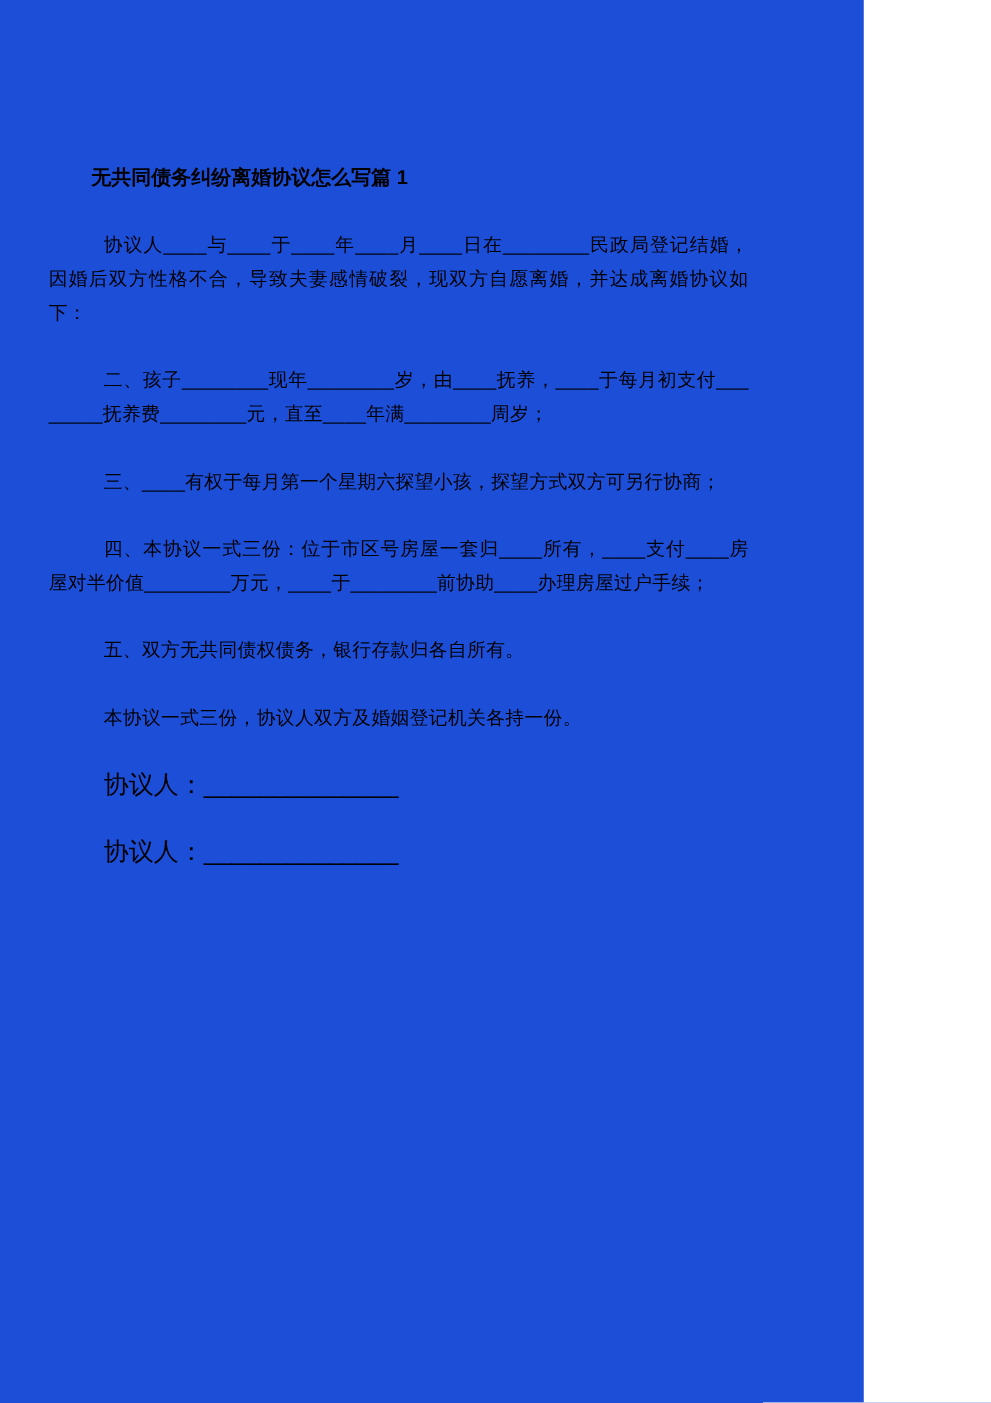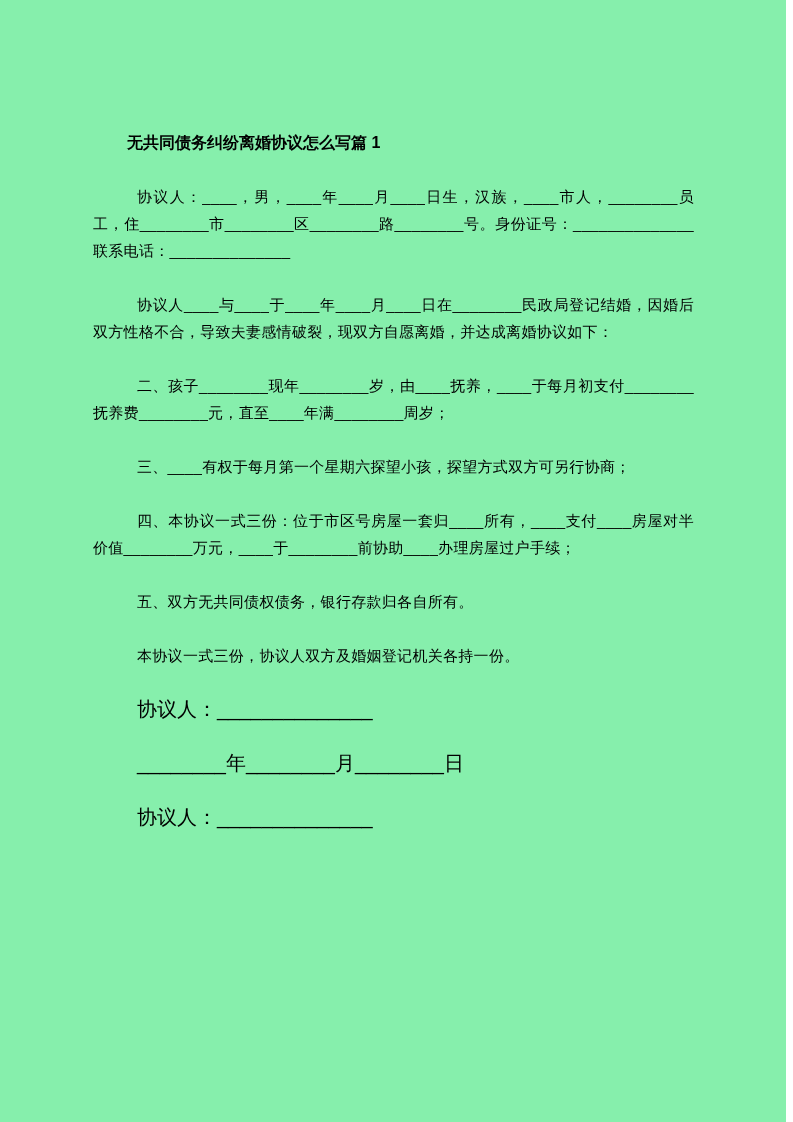--- a/index.html
+++ b/index.html
@@ -7,24 +7,24 @@
     padding: 0;
     background: #ffffff;
   }
   body {
     font-family: "Liberation Sans", "DejaVu Sans", sans-serif;
     color: #000000;
   }
   .page {
     position: relative;
     box-sizing: border-box;
-    width: 786px;
+    width: 691px;
     height: 1122px;
-    background: #86efac;
-    padding: 129px 92px 0 93px;
+    background: #1d4ed8;
+    padding: 129px 92px 0 39px;
     overflow: hidden;
   }
   .doc-title {
     font-size: 16px;
     font-weight: bold;
     line-height: 27px;
     margin: 0 0 27px 0;
     padding-left: 34px;
     white-space: nowrap;
   }
@@ -45,35 +45,33 @@
     white-space: nowrap;
   }
 </style>
 </head>
 <body>
 
 <div class="page">
 
   <h1 class="doc-title">无共同债务纠纷离婚协议怎么写篇 1</h1>
 
-  <p class="body-par">协议人：____，男，____年____月____日生，汉族，____市人，________员工，住________市________区________路________号。身份证号：______________联系电话：______________</p>
 
 
   <p class="body-par">协议人____与____于____年____月____日在________民政局登记结婚，因婚后双方性格不合，导致夫妻感情破裂，现双方自愿离婚，并达成离婚协议如下：</p>
 
 
   <p class="body-par">二、孩子________现年________岁，由____抚养，____于每月初支付________抚养费________元，直至____年满________周岁；</p>
 
   <p class="body-par">三、____有权于每月第一个星期六探望小孩，探望方式双方可另行协商；</p>
 
   <p class="body-par">四、本协议一式三份：位于市区号房屋一套归____所有，____支付____房屋对半价值________万元，____于________前协助____办理房屋过户手续；</p>
 
   <p class="body-par">五、双方无共同债权债务，银行存款归各自所有。</p>
 
   <p class="body-par">本协议一式三份，协议人双方及婚姻登记机关各持一份。</p>
 
   <p class="sig-par">协议人：______________</p>
 
-  <p class="sig-par">________年________月________日</p>
 
   <p class="sig-par">协议人：______________</p>
 
 </div>
 
 </body></html>

